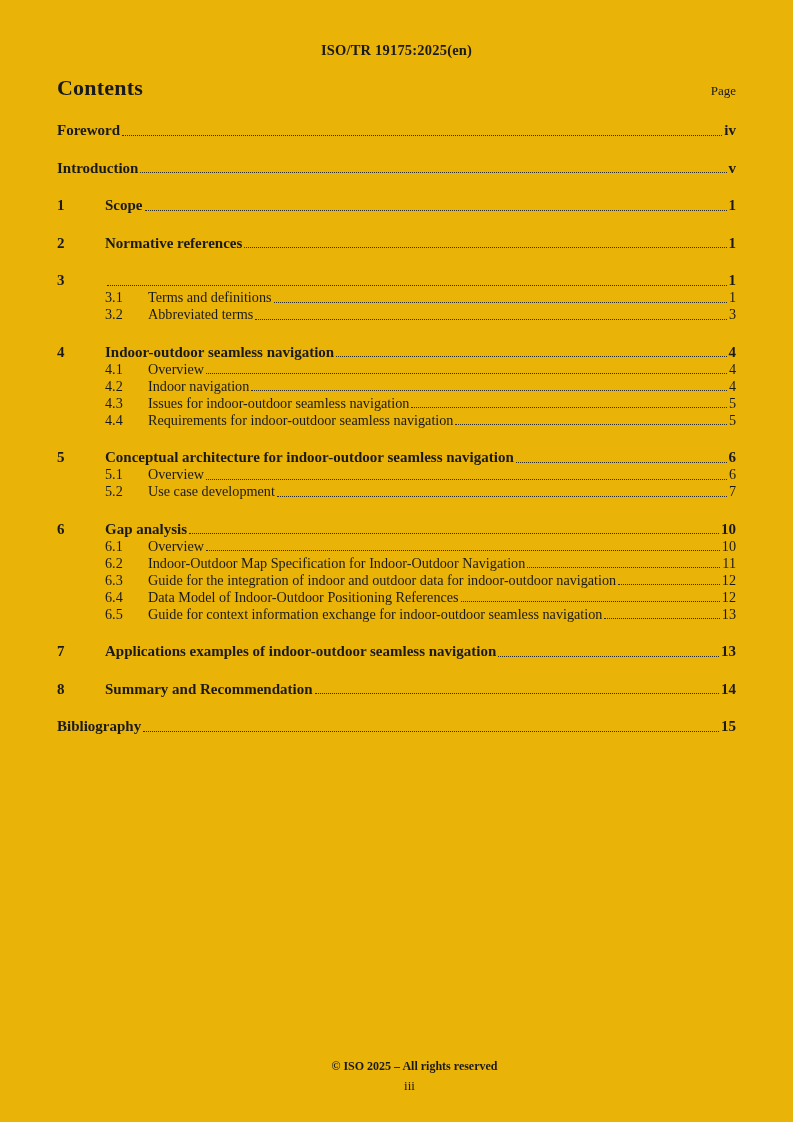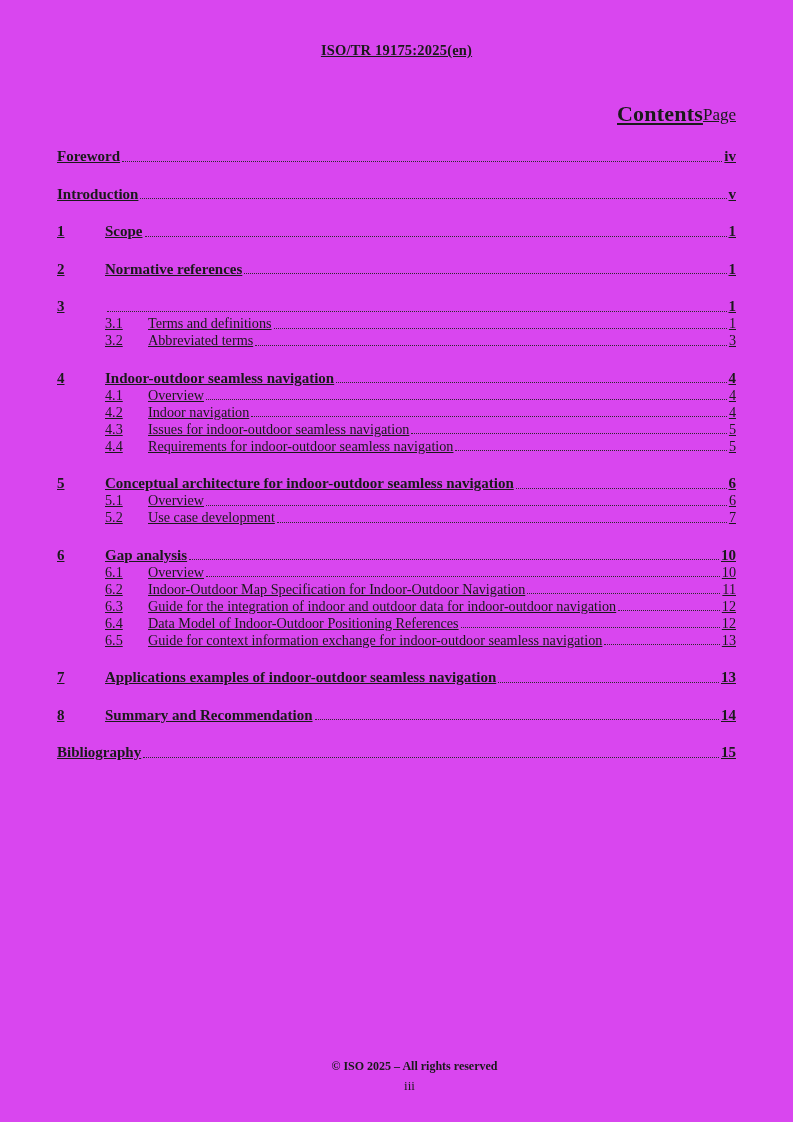--- a/index.html
+++ b/index.html
@@ -5,50 +5,49 @@
   html, body {
     margin: 0;
     padding: 0;
     background: #ffffff;
   }
   .page {
     position: relative;
     width: 793px;
     height: 1122px;
     margin: 0 auto;
-    background: #d946ef;
+    background: #eab308;
     color: #1a1a1a;
     font-family: "Liberation Serif", "DejaVu Serif", serif;
     overflow: hidden;
     box-sizing: border-box;
-    text-decoration: underline;
   }
   .doc-header {
     padding-top: 42px;
     text-align: center;
     font-size: 14.5px;
     font-weight: bold;
     letter-spacing: 0.2px;
   }
   .content {
     margin: 0 57px;
   }
   .contents-head {
     display: flex;
-    justify-content: flex-end;
+    justify-content: space-between;
     align-items: flex-end;
-    margin-top: 42px;
+    margin-top: 16px;
   }
   .contents-title {
     font-size: 22px;
     font-weight: bold;
     letter-spacing: 0.2px;
   }
   .page-label {
-    font-size: 17px;
+    font-size: 13px;
     padding-bottom: 2px;
   }
   .toc {
     margin-top: 16px;
   }
   .toc-row {
     display: flex;
     align-items: flex-end;
     line-height: 16.5px;
   }

